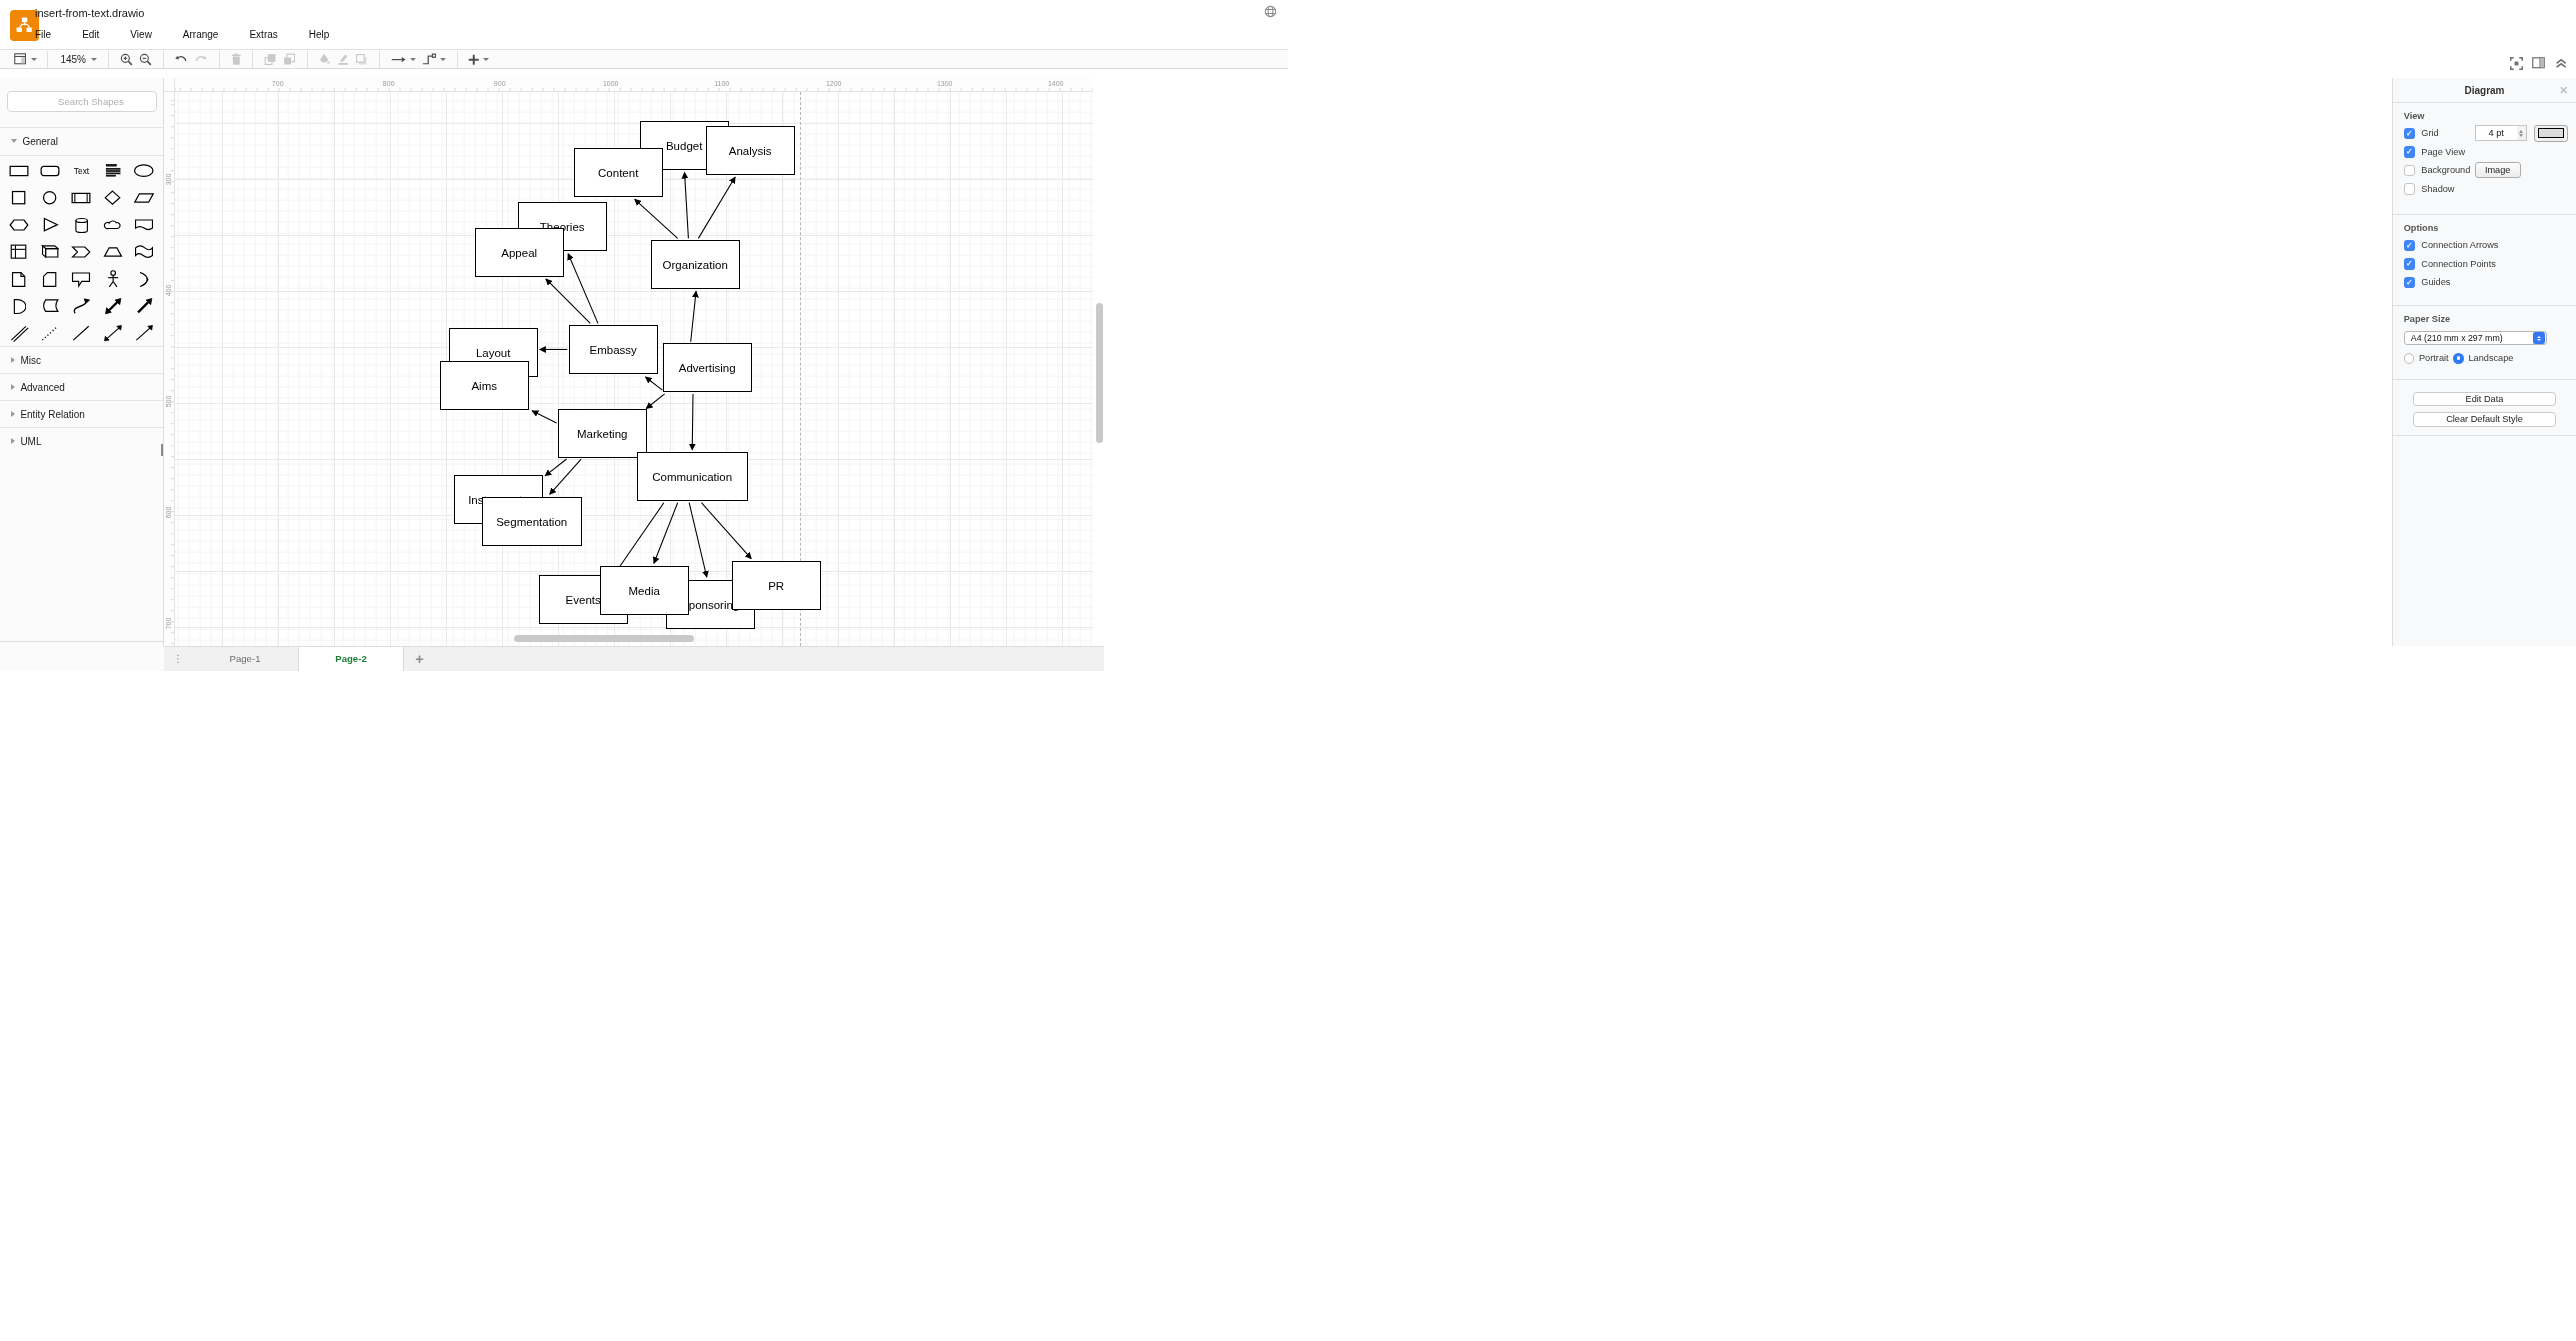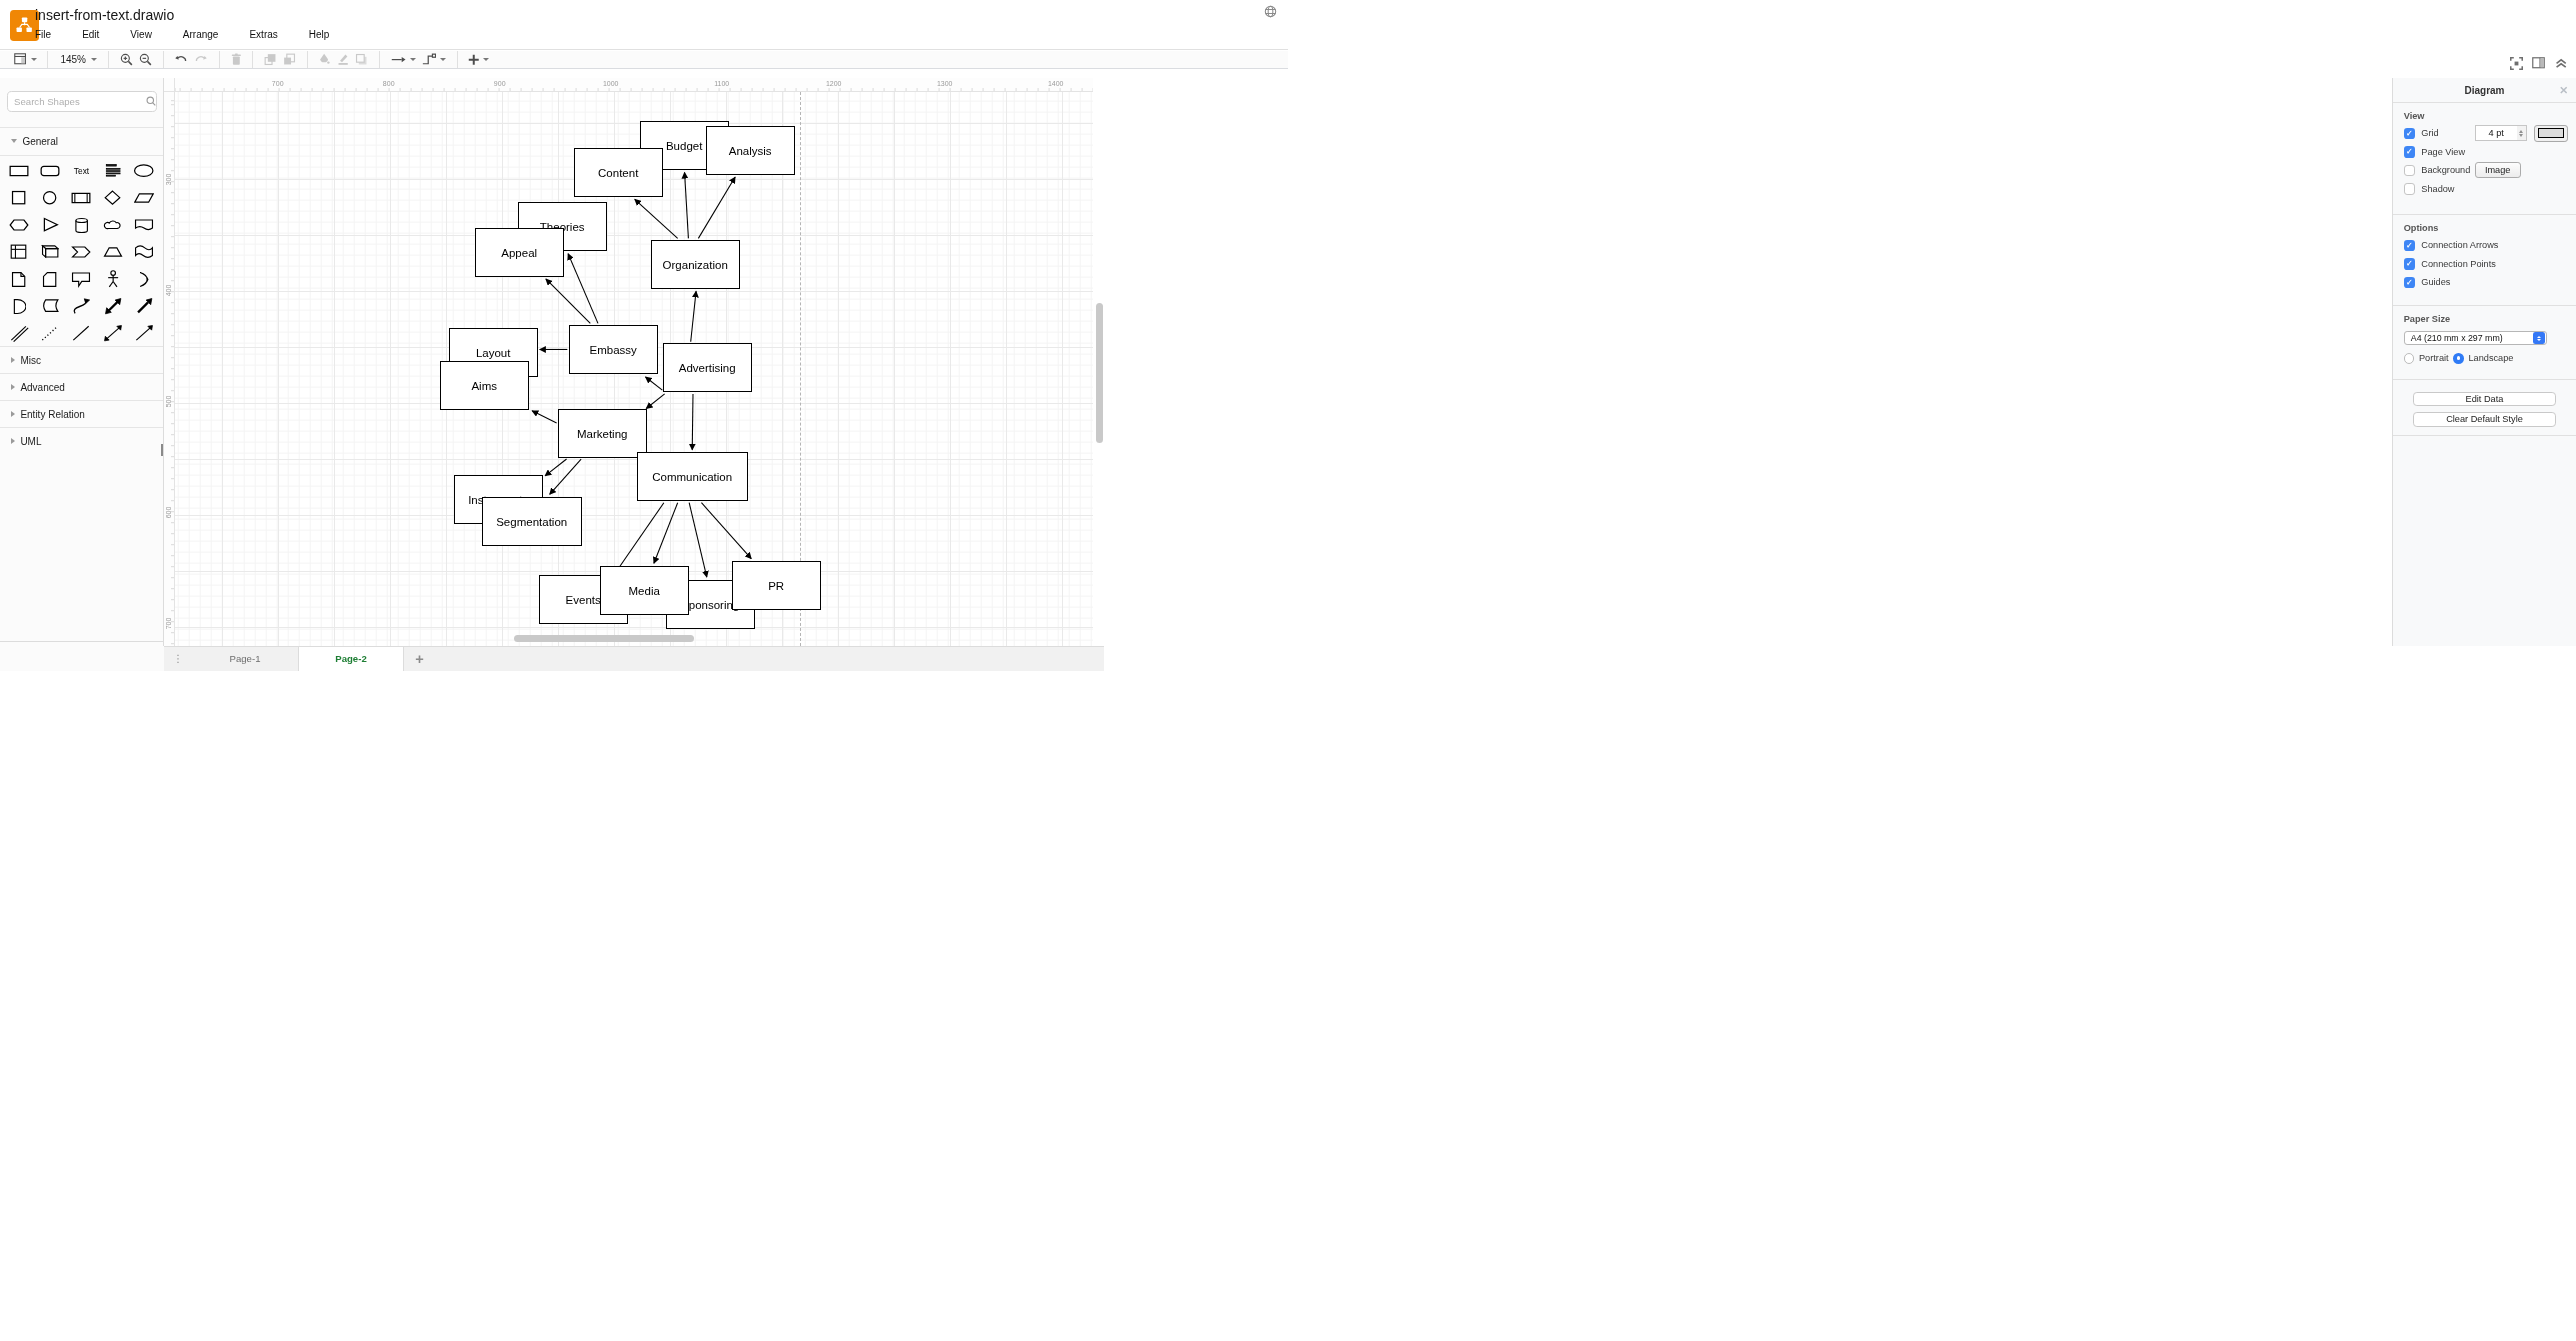--- a/index.html
+++ b/index.html
@@ -2,39 +2,39 @@
 <html style="font-size:12.3px"><head>
 <meta charset="utf-8">
 <style>
   * { margin:0; padding:0; box-sizing:border-box; }
   html,body { width:1288px; height:671px; overflow:hidden; font-family:"Liberation Sans",sans-serif; background:#fff; }
 
   
   #header { position:absolute; left:0; top:0; width:1288px; height:50px; background:#fff; border-bottom:0.8px solid #e0e0e0; }
   #logo { position:absolute; left:10px; top:10px; width:29px; height:31px; background:#f08705; border-radius:3.8px; }
   #logo svg { position:absolute; left:5.4px; top:6.1px; }
-  #file-title { position:absolute; left:35px; top:7px; font-size:14px; color:#171717; }
+  #file-title { position:absolute; left:35px; top:7px; font-size:11px; color:#171717; }
   #menubar { position:absolute; left:35px; top:29px; display:flex; gap:31px; font-size:10px; color:#111; }
   .menu-item { cursor:default; }
   #globe { position:absolute; right:10.7px; top:4.6px; color:#8a8a8a; }
 
   
   #toolbar { position:absolute; left:0; top:51px; width:1288px; height:18px; background:#fbfbfb; border-bottom:0.8px solid #dadce0; display:flex; align-items:center; padding-left:10.7px; }
   .tb-sep { width:0.8px; height:17px; background:#e0e0e0; margin:0 7.7px; }
   .tb-btn { display:flex; align-items:center; gap:2.3px; padding:0 3.1px; height:20px; }
   .tb-caret { width:0; height:0; border-left:3.1px solid transparent; border-right:3.1px solid transparent; border-top:3.1px solid #777; margin-left:1.5px; }
   .tb-zoomlabel { font-size:10px; color:#222; padding:0 1.5px; }
   .icon-dark  { color:#4d4d4d; }
   .icon-dim   { color:#c9c9c9; }
   #toolbar-right { position:absolute; right:9.2px; top:51px; height:27px; display:flex; align-items:center; gap:9.2px; color:#6f6f6f; }
 
   
   #sidebar { position:absolute; left:0; top:78px; width:164px; height:563px; background:#fbfbfb; border-right:0.8px solid #dcdcdc; }
   #search-wrap { position:absolute; left:7px; top:13px; width:150px; height:21px; background:#fff; border:0.8px solid #d5d5d5; border-radius:4.6px; display:flex; align-items:center; padding:0 6.1px; }
-  #search-wrap input { border:none; outline:none; flex:1; font-size:9.6px; color:#333; background:transparent; font-family:"Liberation Sans",sans-serif; }
+  #search-wrap input { border:none; outline:none; flex:1; font-size:9.6px; color:#333; background:transparent; font-family:"Liberation Sans",sans-serif;margin-left:44px; }
   #search-wrap input::placeholder { color:#b0b0b0; }
   .section-row { display:flex; align-items:center; gap:5.4px; height:27px; padding-left:11px; border-top:0.8px solid #e5e5e5; font-size:10px; color:#1c1c1c; background:#fbfbfb; }
   #general-row { position:absolute; left:0; top:49px; width:100%; }
   .tri-down { width:0; height:0; border-left:3.8px solid transparent; border-right:3.8px solid transparent; border-top:4.6px solid #9a9a9a; }
   .tri-right { width:0; height:0; border-top:3.8px solid transparent; border-bottom:3.8px solid transparent; border-left:4.6px solid #9a9a9a; }
   #shape-grid { position:absolute; left:0; top:77px; width:163px; padding:1.5px 3.1px; display:grid; grid-template-columns:repeat(5,1fr); grid-auto-rows:27px; border-top:0.8px solid #e5e5e5; }
   .shape-cell { display:flex; align-items:center; justify-content:center; cursor:grab; }
   .shape-cell svg { stroke:#000; fill:#fff; }
   .shape-text-label { font-size:8.4px; color:#000; }
   #collapsed-sections { position:absolute; left:0; top:268px; width:100%; }

